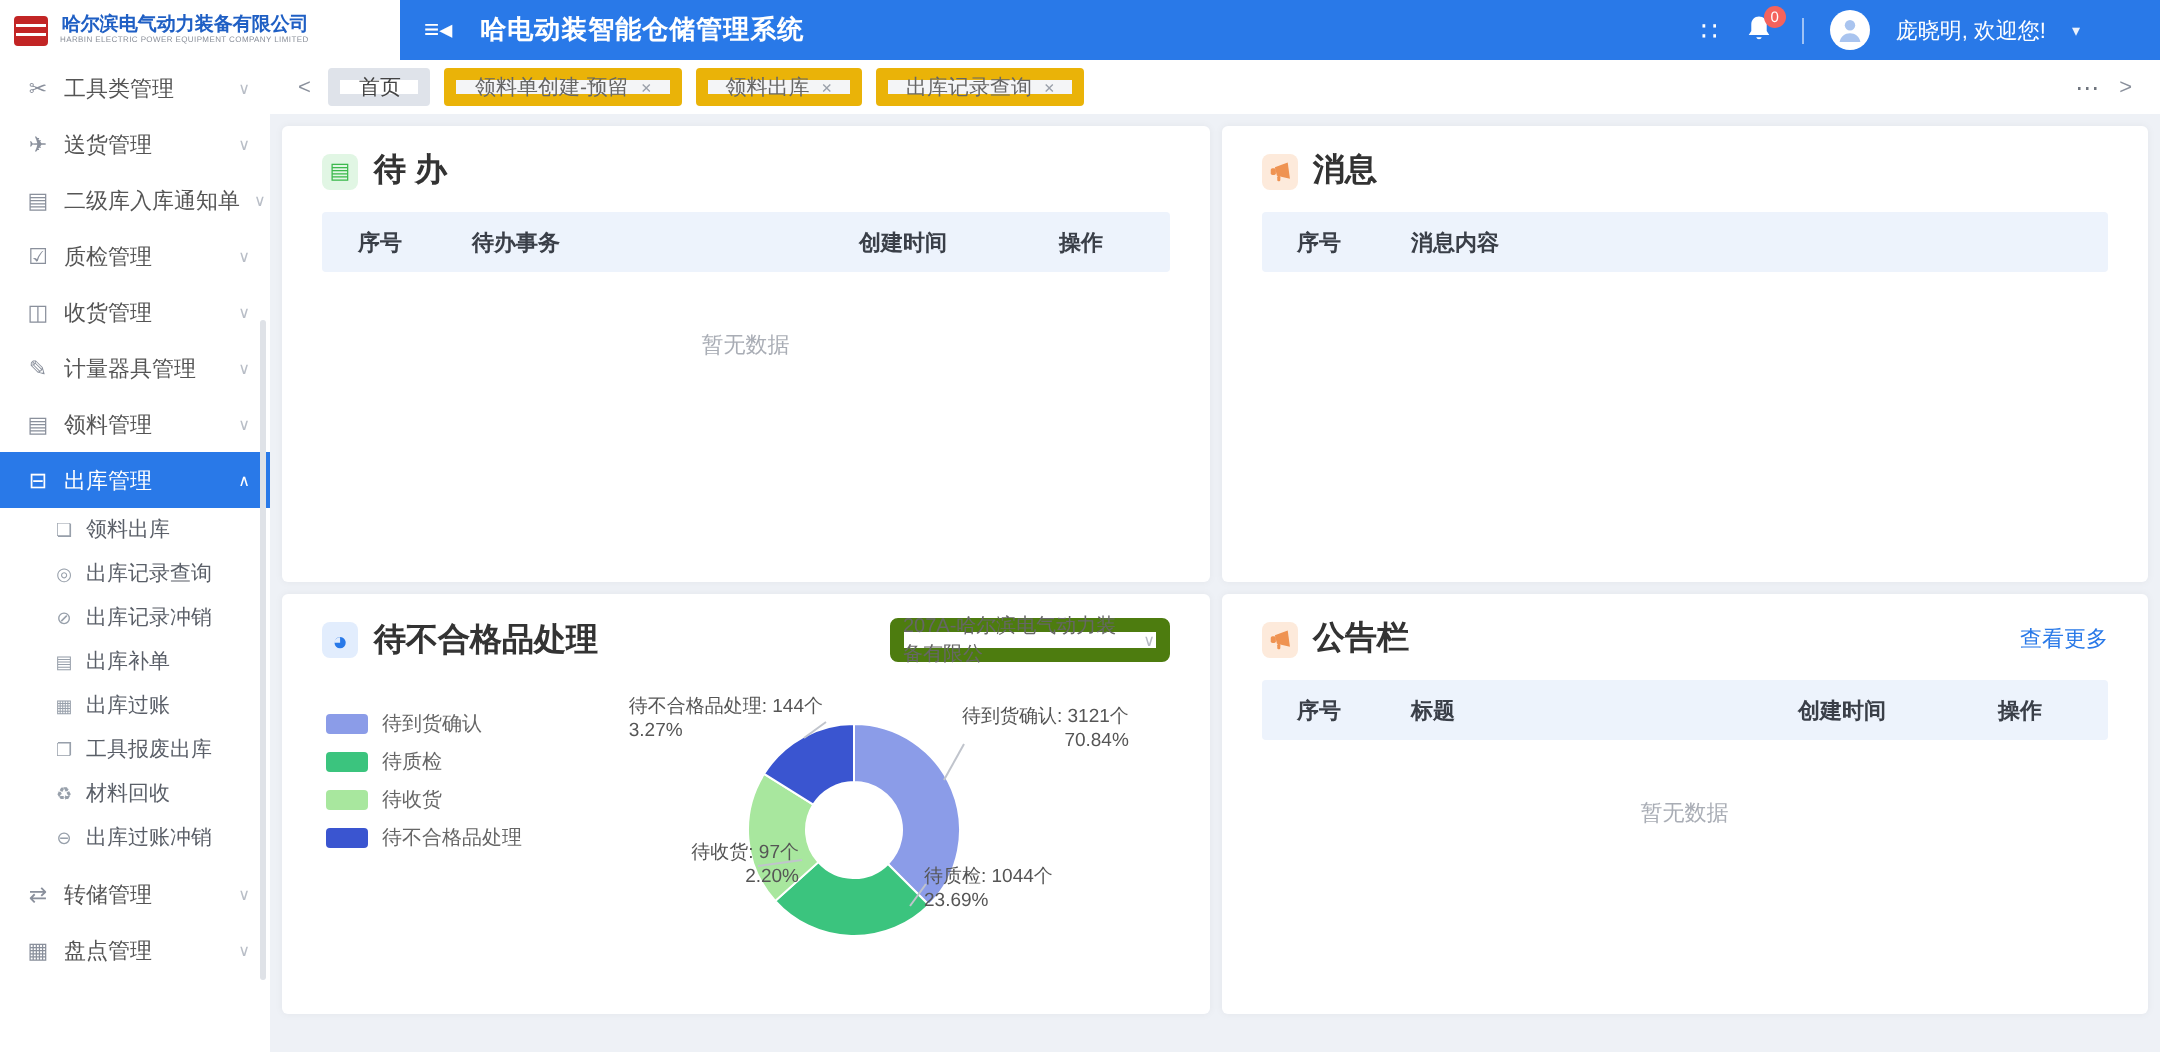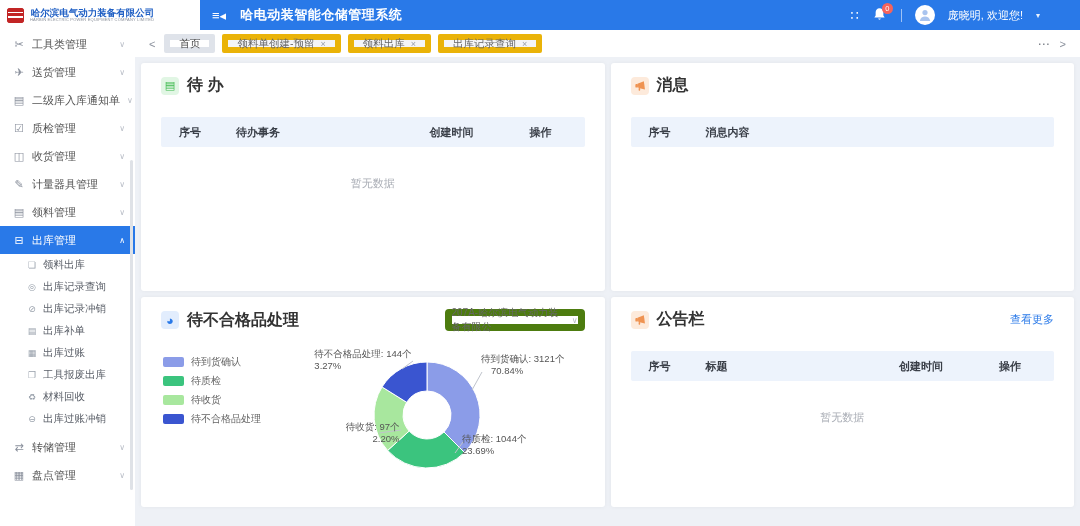--- a/index.html
+++ b/index.html
@@ -49,21 +49,21 @@
 
   .content { flex:1; display:grid; grid-template-columns:1fr 1fr; grid-template-rows:228px 210px; gap:6px; padding:6px; }
   .card { background:#fff; border-radius:3px; padding:12px 20px; position:relative; box-shadow:0 0 4px rgba(0,0,0,.05); overflow:hidden; }
   .card-head { display:flex; align-items:center; gap:8px; }
   .card-icon { width:18px; height:18px; border-radius:4px; display:flex; align-items:center; justify-content:center; font-size:11px; flex:none; }
   .ci-green { background:#e1f6e4; color:#3cb94d; }
   .ci-orange { background:#fdeadb; }
   .ci-blue { background:#e2edfd; color:#2979e8; font-size:13px; }
   .card-title { font-size:16px; font-weight:bold; color:#333; }
   .more-link { margin-left:auto; font-size:11px; color:#2979e8; cursor:pointer; }
-  .table-head { margin-top:21px; height:30px; background:#edf3fc; border-radius:2px; display:flex; align-items:center; font-size:11px; color:#3a3f48; font-weight:bold; }
+  .table-head { margin-top:10px; height:30px; background:#edf3fc; border-radius:2px; display:flex; align-items:center; font-size:11px; color:#3a3f48; font-weight:bold; }
   .col-idx { width:75px; padding-left:18px; }
   .col-flex { flex:1; }
   .col-time { width:100px; }
   .col-op { width:55px; }
   .empty { text-align:center; font-size:11px; color:#a9adb5; margin-top:29px; }
 
   
   .dropdown { margin-left:auto; width:140px; height:22px; border:7px solid #4d7c0f; border-radius:4px;
     display:flex; align-items:center; justify-content:center; gap:6px; font-size:10px; color:#666; cursor:pointer; background:#fff; }
   .dropdown .dcaret { font-size:8px; color:#b6bac2; }
@@ -286,21 +286,21 @@
               <path d="M226.6133242496981 105.4639221370195 A53 53 0 0 1 221.0534509037094 41.91427899564015 L245.64684569224576 57.28193765840309 A24 24 0 0 0 248.16452418854254 86.0591345526126 Z" fill="#a8e79e" stroke="#fff" stroke-width="1"></path>
               <path d="M221.0534509037094 41.91427899564015 A53 53 0 0 1 266 17 L266 46 A24 24 0 0 0 245.64684569224576 57.28193765840309 Z" fill="#3a55d0" stroke="#fff" stroke-width="1"></path>
             </g>
           <polyline points="311,45 321,27" fill="none" stroke="#c0c4cc" stroke-width="1"></polyline>
           <polyline points="294,108 302,97" fill="none" stroke="#c0c4cc" stroke-width="1"></polyline>
           <polyline points="218,88 240,85" fill="none" stroke="#c0c4cc" stroke-width="1"></polyline>
           <polyline points="241,24 252,16" fill="none" stroke="#c0c4cc" stroke-width="1"></polyline>
         </svg>
         <div class="pie-lbl lbl-confirm">
           <div>待到货确认: 3121个</div>
-          <div style="padding-left:10px;">70.84%</div>
+          <div style="padding-left:10px;text-align:right;">70.84%</div>
         </div>
         <div class="pie-lbl lbl-inspect">
           <div>待质检: 1044个</div>
           <div>23.69%</div>
         </div>
         <div class="pie-lbl lbl-receive">
           <div>待收货: 97个</div>
           <div>2.20%</div>
         </div>
         <div class="pie-lbl lbl-unqual">

